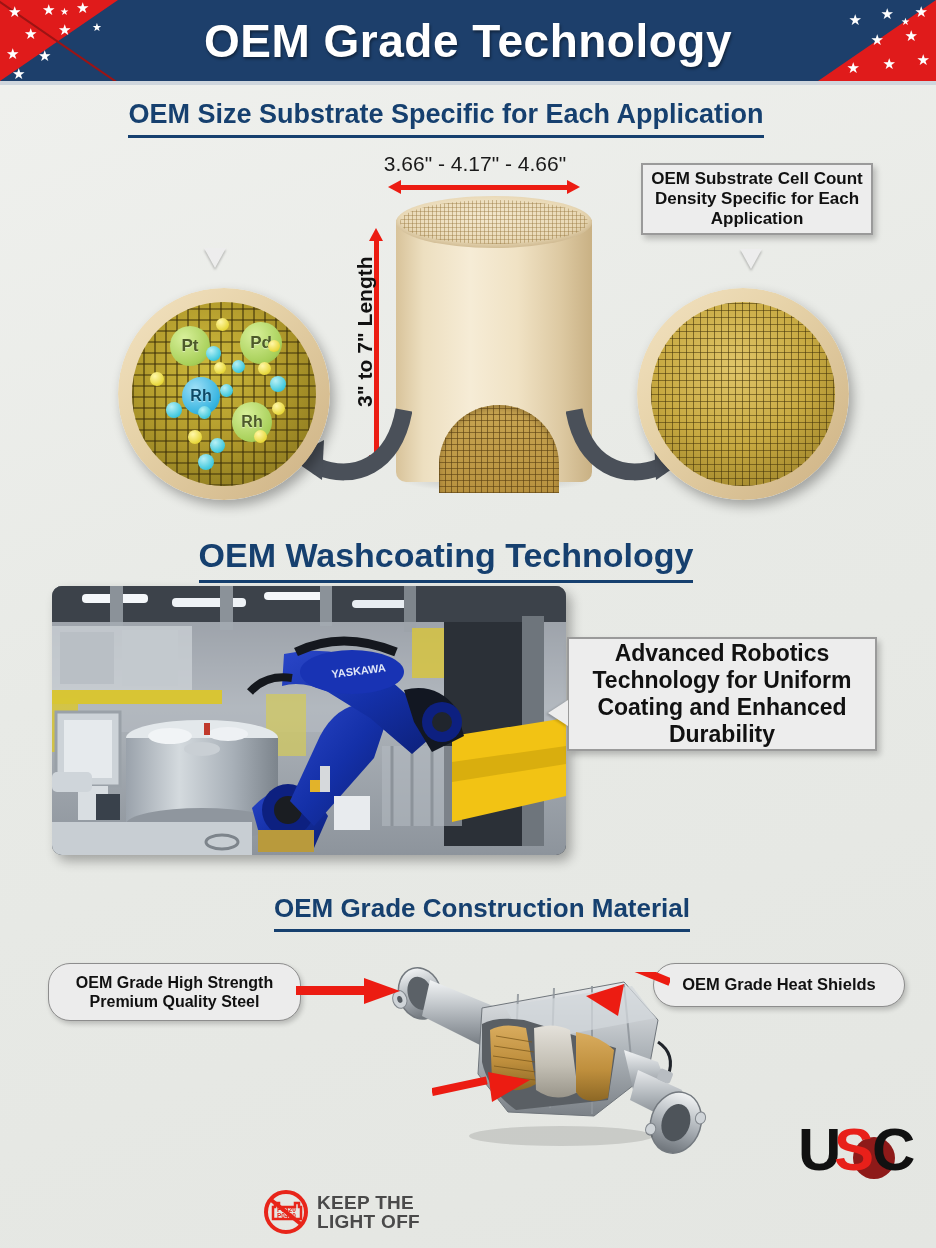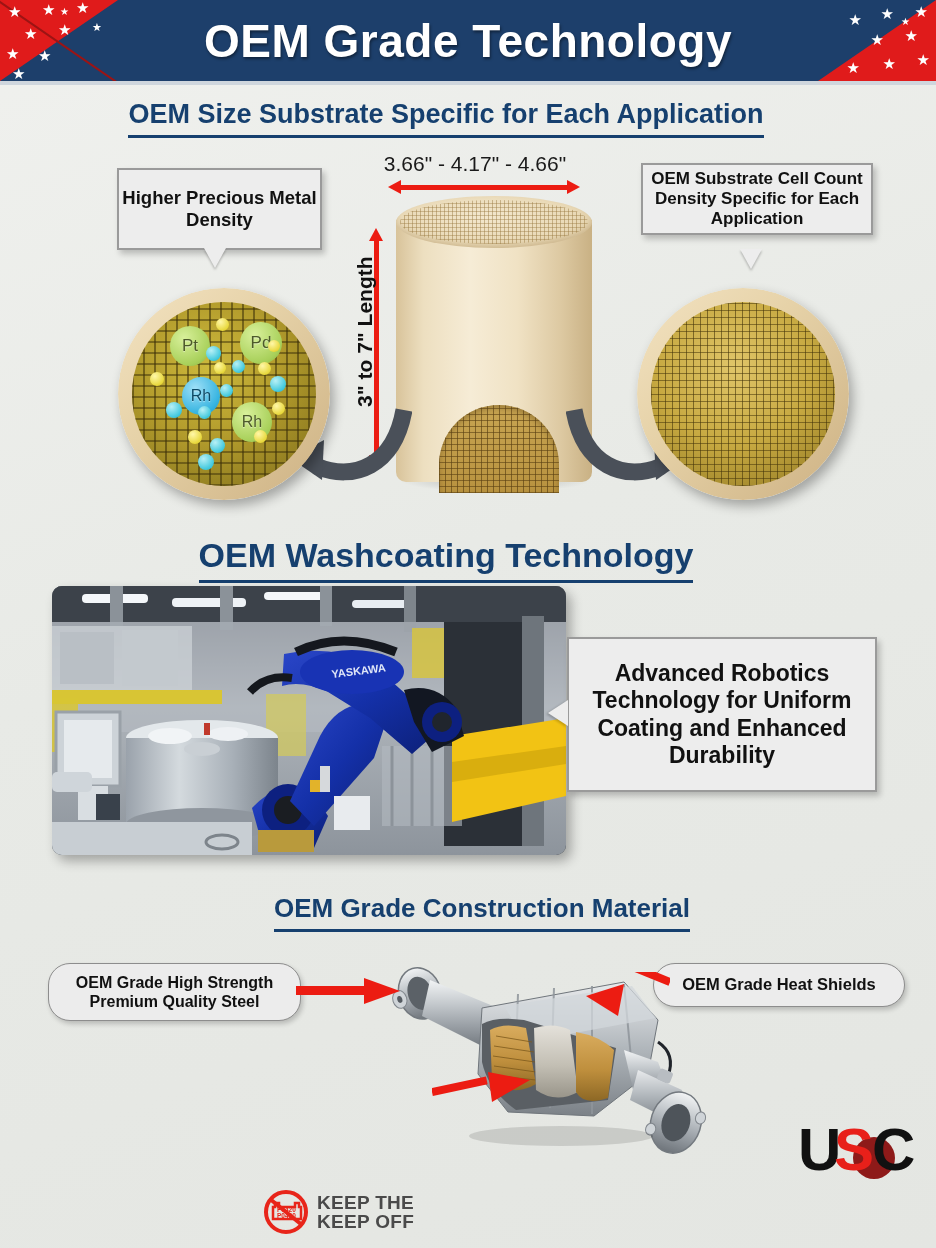--- a/index.html
+++ b/index.html
@@ -52,21 +52,21 @@
     display:flex;align-items:center;justify-content:center;text-align:center;
     color:#111;font-weight:bold;line-height:1.18;box-sizing:border-box;
   }
   .tail-down{position:absolute;width:0;height:0;border-left:11px solid transparent;border-right:11px solid transparent;border-top:20px solid #ededed;filter:drop-shadow(0 2px 1px rgba(0,0,0,.25));}
   .tail-left{position:absolute;width:0;height:0;border-top:13px solid transparent;border-bottom:13px solid transparent;border-right:20px solid #ededed;filter:drop-shadow(-2px 1px 1px rgba(0,0,0,.2));}
 
   #box-precious{left:117px;top:168px;width:205px;height:82px;font-size:18.5px;}
   #box-precious-tail{left:204px;top:248px;}
   #box-cellcount{left:641px;top:163px;width:232px;height:72px;font-size:17px;padding:0 8px;}
   #box-cellcount-tail{left:740px;top:249px;}
-  #box-robotics{left:567px;top:637px;width:310px;height:155px;font-size:23px;padding:0 14px;}
+  #box-robotics{left:567px;top:637px;width:310px;height:114px;font-size:23px;padding:0 14px;}
   #box-robotics-tail{left:548px;top:700px;}
 
   
   .box-round{
     position:absolute;background:#ececec;border:1.5px solid #8d8d8d;border-radius:22px;
     box-shadow:2px 3px 5px rgba(0,0,0,.2);
     display:flex;align-items:center;justify-content:center;text-align:center;
     color:#111;font-weight:bold;line-height:1.2;box-sizing:border-box;
   }
   #box-steel{left:48px;top:963px;width:253px;height:58px;font-size:16px;padding:0 8px;}
@@ -121,21 +121,21 @@
   #mag-left .grid{position:absolute;inset:0;
     background-image:repeating-linear-gradient(90deg,rgba(60,48,8,.55) 0 2px,transparent 2px 11px),
                      repeating-linear-gradient(0deg,rgba(60,48,8,.5) 0 2px,transparent 2px 11px);}
   #mag-right{left:637px;top:288px;width:212px;height:212px;}
   #mag-right .mag-inner{background:radial-gradient(circle at 45% 35%,#e0c569 0%,#c7a941 50%,#8f7722 100%);}
   #mag-right .grid{position:absolute;inset:0;
     background-image:repeating-linear-gradient(90deg,rgba(70,54,10,.6) 0 1.5px,transparent 1.5px 7px),
                      repeating-linear-gradient(0deg,rgba(70,54,10,.55) 0 1.5px,transparent 1.5px 7px);}
 
   .bub{position:absolute;border-radius:50%;display:flex;align-items:center;justify-content:center;
-    font-weight:normal;color:#4d5a2a;text-shadow:0 1px 1px rgba(255,255,255,.5);}
+    font-weight:bold;color:#4d5a2a;text-shadow:0 1px 1px rgba(255,255,255,.5);}
   .bub.green{background:radial-gradient(circle at 35% 30%,#d8f09a,#a8d05a 70%,#86ad3e);}
   .bub.blue{background:radial-gradient(circle at 35% 30%,#9fe0f7,#34b3e0 70%,#1f93c4);color:#0d4a66;}
   .bub.yellow{background:radial-gradient(circle at 35% 30%,#fff7a8,#e8d83c 70%,#c9b823);}
   .bub.cyan{background:radial-gradient(circle at 35% 30%,#b7f0f6,#3fc8dd 70%,#2ba4b8);}
 
   .cellcount-overlay{
     position:absolute;left:600px;top:355px;width:290px;text-align:center;z-index:6;
     color:#dff3d9;font-weight:bold;font-size:17px;line-height:1.25;
     text-shadow:-1.5px 0 1px #1d3a14,1.5px 0 1px #1d3a14,0 -1.5px 1px #1d3a14,0 1.5px 1px #1d3a14,2px 2px 3px rgba(0,0,0,.6);
   }
@@ -265,21 +265,20 @@
     </div>
   </div>
 
   <div class="mag" id="mag-right">
     <div class="mag-ring"></div>
     <div class="mag-inner">
         <div class="grid"></div>
       </div>
   </div>
 
-  <div class="box-sq" id="box-precious">Higher Precious Metal Density</div>
   <div class="tail-down" id="box-precious-tail"></div>
   <div class="box-sq" id="box-cellcount">OEM Substrate Cell Count Density Specific for Each Application</div>
   <div class="tail-down" id="box-cellcount-tail"></div>
 
   <div class="sec-title" id="title-wash">
     <span class="txt">OEM Washcoating Technology</span>
   </div>
 
   <div class="photo">
     <svg width="514" height="269" viewBox="0 0 514 269">
@@ -484,18 +483,18 @@
   <div class="keep">
     <svg width="48" height="46" viewBox="0 0 48 46">
       <circle cx="24" cy="23" r="20" fill="none" stroke="#e8251a" stroke-width="4"></circle>
       <path d="M8 10 L40 36" stroke="#e8251a" stroke-width="4"></path>
       <path d="M11 18 L13 18 L13 14 L17 14 L17 18 L33 18 L33 14 L37 14 L37 18 L39 18 L39 30 L11 30 Z" fill="none" stroke="#e8251a" stroke-width="2.5"></path>
       <text x="15" y="23" font-family="Liberation Sans, sans-serif" font-size="6.5" font-weight="bold" fill="#e8251a">P0420</text>
       <text x="15" y="29" font-family="Liberation Sans, sans-serif" font-size="6.5" font-weight="bold" fill="#e8251a">P0430</text>
     </svg>
     <div class="keep-txt">
       <div>KEEP THE</div>
-      <div>KEEP OFF</div>
+      <div>LIGHT OFF</div>
     </div>
   </div>
 
 
 </div>
 
 </body></html>

